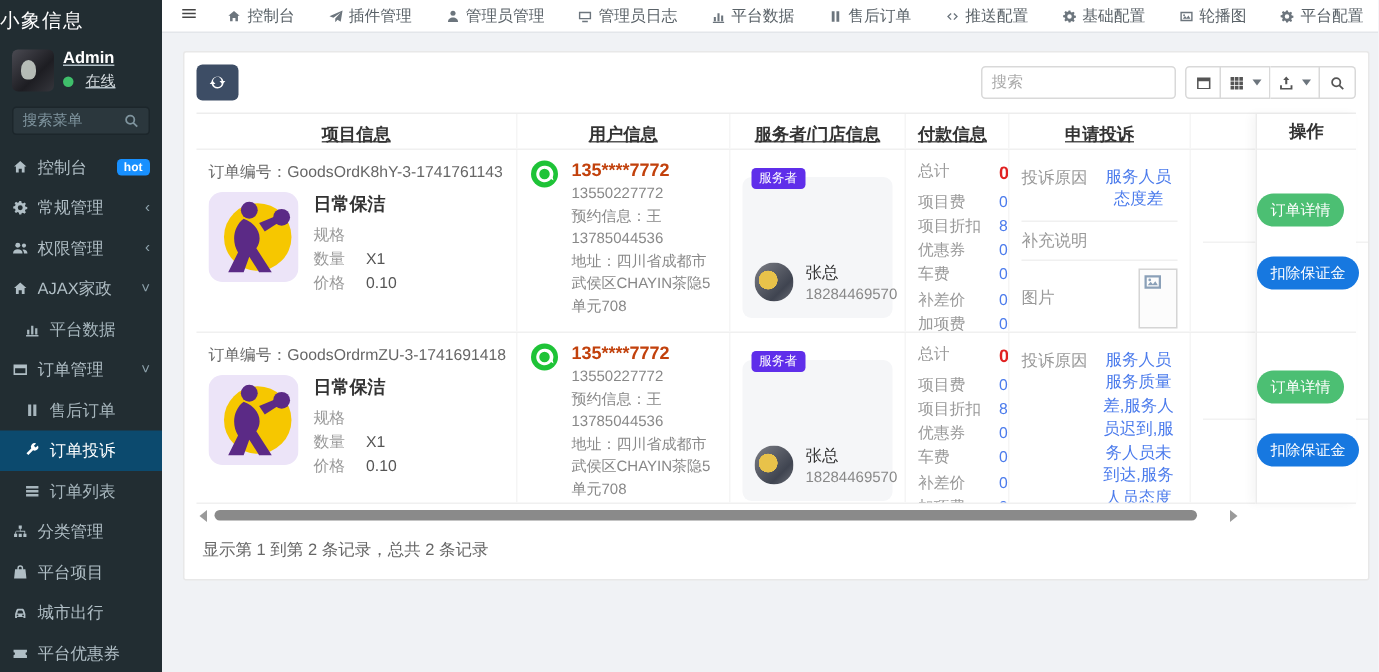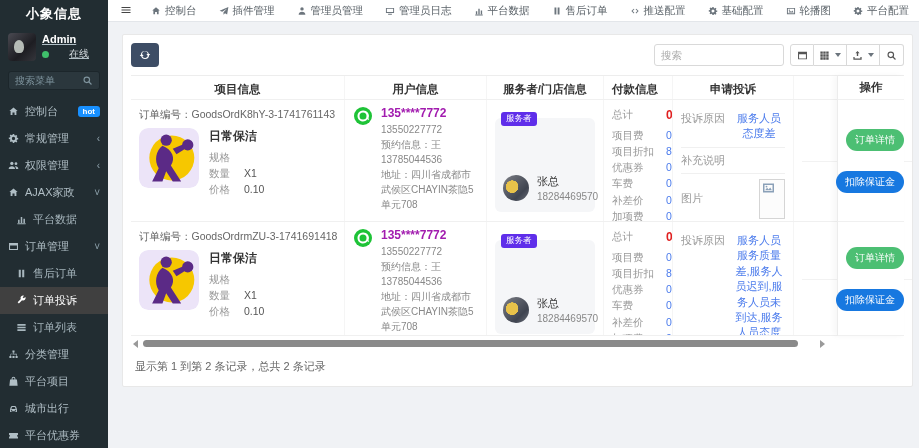--- a/index.html
+++ b/index.html
@@ -1,35 +1,35 @@
 <!DOCTYPE html>
 <html><head>
 <meta charset="utf-8">
 <style>
   * { margin:0; padding:0; box-sizing:border-box; }
   html,body { width:919px; height:448px; overflow:hidden; font-family:"Liberation Sans","DejaVu Sans",sans-serif; background:#f0f2f5; }
   .app { display:flex; width:919px; height:448px; }
 
   
   .sidebar { width:108px; min-width:108px; background:#222d32; color:#b0bec5; font-size:11px; display:flex; flex-direction:column; overflow:hidden; }
-  .brand { color:#fff; font-size:13px; font-weight:bold; text-align:center; padding:5px 0 4px; letter-spacing:1px; }
+  .brand { color:#fff; font-size:13px; font-weight:normal; text-align:left; padding:5px 0 4px; letter-spacing:1px; }
   .userbox { display:flex; align-items:center; gap:6px; padding:6px 8px 8px;text-decoration:underline; }
   .uavatar { width:28px; height:28px; border-radius:4px; background:linear-gradient(135deg,#4a4a52,#1d1d22 60%,#35363c); position:relative; }
   .uavatar::after { content:""; position:absolute; left:6px; top:7px; width:10px; height:13px; border-radius:50% 50% 40% 40%; background:#cfd6cf; opacity:.85; }
   .uname { color:#fff; font-weight:bold; font-size:11px; }
-  .ustatus { display:flex; align-items:center; gap:20px; margin-top:2px; color:#d7dde1; font-size:10px; }
+  .ustatus { display:flex; align-items:center; gap:8px; margin-top:2px; color:#d7dde1; font-size:10px; }
   .dot { width:7px; height:7px; border-radius:50%; background:#3fbf6b; }
   .sb-search { margin:2px 8px 8px; background:#2b373d; border:1px solid #1c262b; border-radius:3px; display:flex; align-items:center; padding:3px 6px; }
   .sb-search input { flex:1; min-width:0; background:transparent; border:none; outline:none; color:#cfd8dc; font-size:10px; }
   .sb-search input::placeholder { color:#7f949e; }
   .menu { flex:1; overflow:hidden; }
   .mi { display:flex; align-items:center; gap:6px; padding:6px 8px; cursor:pointer; white-space:nowrap; }
   .mi .lbl { flex:1; overflow:hidden; text-overflow:ellipsis; }
   .mi.sub { padding-left:16px; color:#a7b6bd; }
-  .mi.active { background:#404040; color:#fff; }
+  .mi.active { background:#0c4a6e; color:#fff; }
   .badge-hot { background:#1890ff; color:#fff; font-size:8px; padding:1px 5px; border-radius:3px; font-weight:bold; }
   .chev { font-size:10px; color:#8fa3ad; }
   .ic { width:11px; height:11px; fill:currentColor; flex:none; }
   .ic13 { width:12px; height:12px; }
 
   
   .main { flex:1; display:flex; flex-direction:column; overflow:hidden; }
   .topnav { height:22px; background:#fff; border-bottom:1px solid #e3e6ea; display:flex; align-items:center; font-size:10.5px; color:#5a6268; padding:0 10px; gap:0; }
   .tn-item { display:flex; align-items:center; gap:4px; padding:0 11px; cursor:pointer; white-space:nowrap; color:#5a6268; }
   .tn-item .ic { width:10px; height:10px; color:#6c757d; }
@@ -54,35 +54,35 @@
   .tbl { position:relative; border-top:1px solid #ededed; font-size:11px; color:#555; }
   .trow { display:flex; border-bottom:1px solid #f0f0f0; }
   .th { font-weight:bold; color:#333; text-align:center; padding:5px 4px; font-size:11.5px; }
   .td { padding:6px 8px; border-right:1px solid #f5f5f5; overflow:hidden; }
   .c1 { width:214px; min-width:214px; }
   .c2 { width:142px; min-width:142px; }
   .c3 { width:117px; min-width:117px; }
   .c4 { width:69px;  min-width:69px; }
   .c5 { width:121px; min-width:121px; }
   .c6 { width:126px; min-width:126px; border-right:none; }
-  .h-head { height:24px; }
+  .h-head { height:24px;text-decoration:underline; }
   .h-r1 { height:122px; }
   .h-r2 { height:114px; }
 
   .orderline { color:#666; font-size:10.5px; margin:2px 0 6px; white-space:nowrap; }
   .prod { display:flex; gap:10px; }
   .prodimg { width:60px; height:60px; border-radius:8px; flex:none; }
   .prodname { font-weight:bold; color:#333; font-size:12px; margin-bottom:5px; }
   .kv { display:flex; gap:14px; color:#999; line-height:1.5; font-size:10.5px; }
   .kv b { color:#555; font-weight:normal; }
 
   .userinfo { display:flex; gap:8px; }
   .wechat { width:20px; height:20px; flex:none; }
   .uline { color:#888; font-size:10px; line-height:1.5; }
-  .uphone { font-weight:bold; color:#a21caf; font-size:12px; line-height:1.3; }
+  .uphone { font-weight:bold; color:#c2410c; font-size:12px; line-height:1.3; }
 
   .servercard { background:#f5f6f8; border-radius:6px; padding:14px 8px 10px; position:relative; margin-top:12px; }
   .sbadge { position:absolute; top:-6px; left:6px; background:#5f2eea; color:#fff; font-size:8.5px; padding:1px 5px; border-radius:3px; }
   .srow { display:flex; align-items:center; gap:8px;margin-top:42px; }
   .savatar { width:26px; height:26px; border-radius:50%; flex:none; background:radial-gradient(circle at 35% 45%, #e8c24a 0 28%, transparent 29%), linear-gradient(135deg,#7d7f86,#3f4450 70%,#6b6e77); }
   .sname { color:#333; font-size:11px; }
   .sphone { color:#888; font-size:10px; margin-top:2px; }
 
   .pline { display:flex; gap:10px; line-height:1.55; font-size:10.5px; }
   .pline .pl { color:#999; width:44px; flex:none; }
@@ -97,21 +97,21 @@
   .imgbox { width:36px; height:40px; border:1px solid #d5d5d5; background:#fcfcfc; margin-left:26px; position:relative; }
   .imgbox svg { position:absolute; left:2px; top:2px; }
 
   .hidcol { position:relative; }
   .hidlbl { color:#999; padding-left:36px; white-space:nowrap; }
   .hidseg { height:50%; display:flex; align-items:center; }
   .hidseg + .hidseg { border-top:1px solid #f2f2f2; }
 
   .opscol { position:absolute; top:0; right:0; bottom:0; width:67px; background:#fff; border-left:1px solid #ececec; box-shadow:-3px 0 6px rgba(0,0,0,.04); display:flex; flex-direction:column; }
   .ops-head { height:24px; display:flex; align-items:center; justify-content:center; font-weight:bold; color:#333; font-size:11.5px; border-bottom:1px solid #f0f0f0; }
-  .ops-block { display:flex; flex-direction:column; align-items:flex-end; justify-content:center; gap:20px; border-bottom:1px solid #f0f0f0; }
+  .ops-block { display:flex; flex-direction:column; align-items:flex-start; justify-content:center; gap:20px; border-bottom:1px solid #f0f0f0; }
   .pill { border:none; color:#fff; font-size:10px; padding:4px 9px; border-radius:11px; cursor:pointer; white-space:nowrap; }
   .pill.green { background:#4cbf73; }
   .pill.blue { background:#1778e0; }
 
   .hscroll { height:10px; margin:3px 2px 0; position:relative; }
   .hthumb { position:absolute; left:10px; top:1px; width:655px; height:7px; background:#8a8a8a; border-radius:4px; }
   .harrow { position:absolute; top:1px; width:0; height:0; border-top:4px solid transparent; border-bottom:4px solid transparent; }
   .harrow.left { left:0; border-right:5px solid #9a9a9a; }
   .harrow.right { right:77px; border-left:5px solid #9a9a9a; }
 

